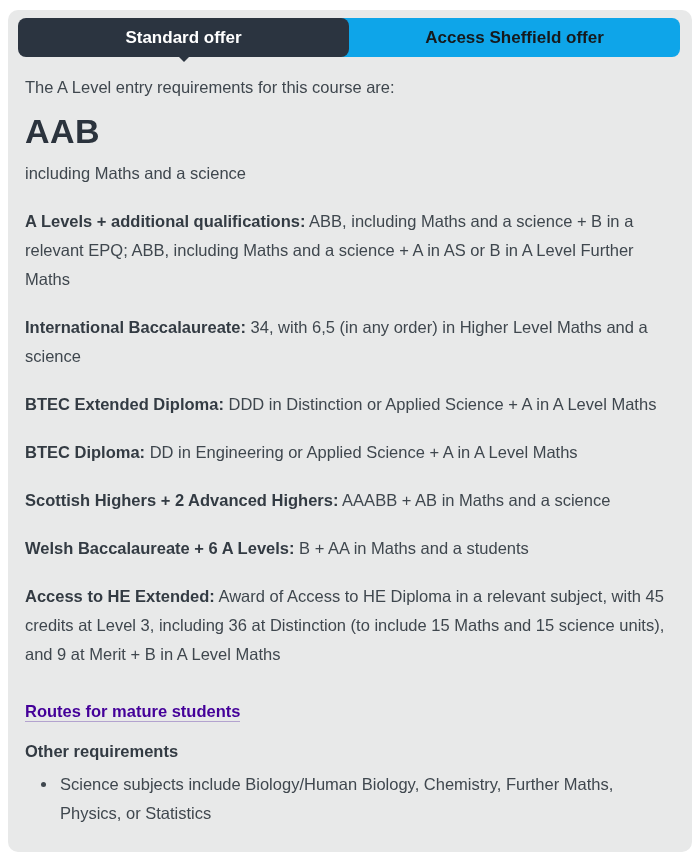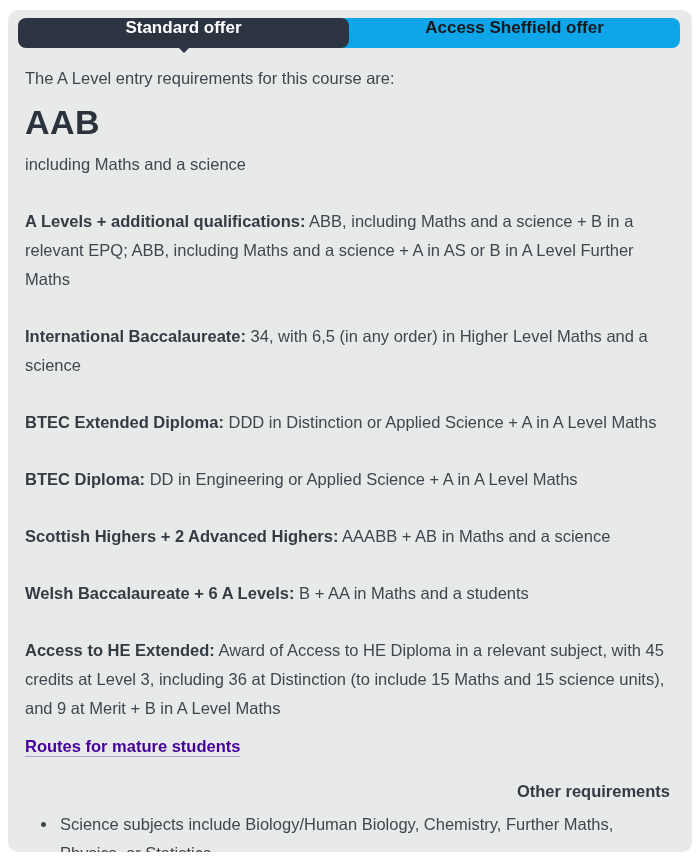--- a/index.html
+++ b/index.html
@@ -15,26 +15,27 @@
     background: #e8e9e9;
     border-radius: 10px;
     overflow: hidden;
   }
   .tabs {
     display: flex;
     padding: 8px 12px 0 10px;
   }
   .tab {
     flex: 1 1 0;
-    height: 30px;
+    height: 39px;
     border: none;
     font-family: inherit;
     font-size: 17px;
     font-weight: 700;
     display: flex;
+    align-items: center;
     justify-content: center;
     cursor: pointer;
   }
   .tab.active {
     background: #2b3440;
     color: #ffffff;
     border-radius: 8px;
     position: relative;
     z-index: 2;
   }
@@ -66,32 +67,32 @@
   .intro { margin-top: 16px; }
   .grade {
     margin-top: 9px;
     font-size: 34px;
     line-height: 40px;
     font-weight: 700;
     color: #2b333d;
     letter-spacing: 0.5px;
   }
   .grade-note { margin-top: 8px; }
-  .req { margin-top: 28px; }
+  .req { margin-top: 19px; }
   .req strong, .other-heading { font-weight: 700; color: #333b43; }
-  .link-row { margin-top: 9px; }
+  .link-row { margin-top: 28px; }
   .mature-link {
     color: #440099;
     font-weight: 700;
     text-decoration: none;
     border-bottom: 1px solid #b3a3cf;
     padding-bottom: 1px;
     cursor: pointer;
   }
-  .other-heading { margin-top: 16px; text-align: right; }
+  .other-heading { margin-top: 11px; }
   .other-list {
     margin-top: 4px;
     padding-left: 33px;
     list-style: disc;
   }
   .other-list li { padding-left: 2px; }
 </style>
 </head>
 <body>
 

